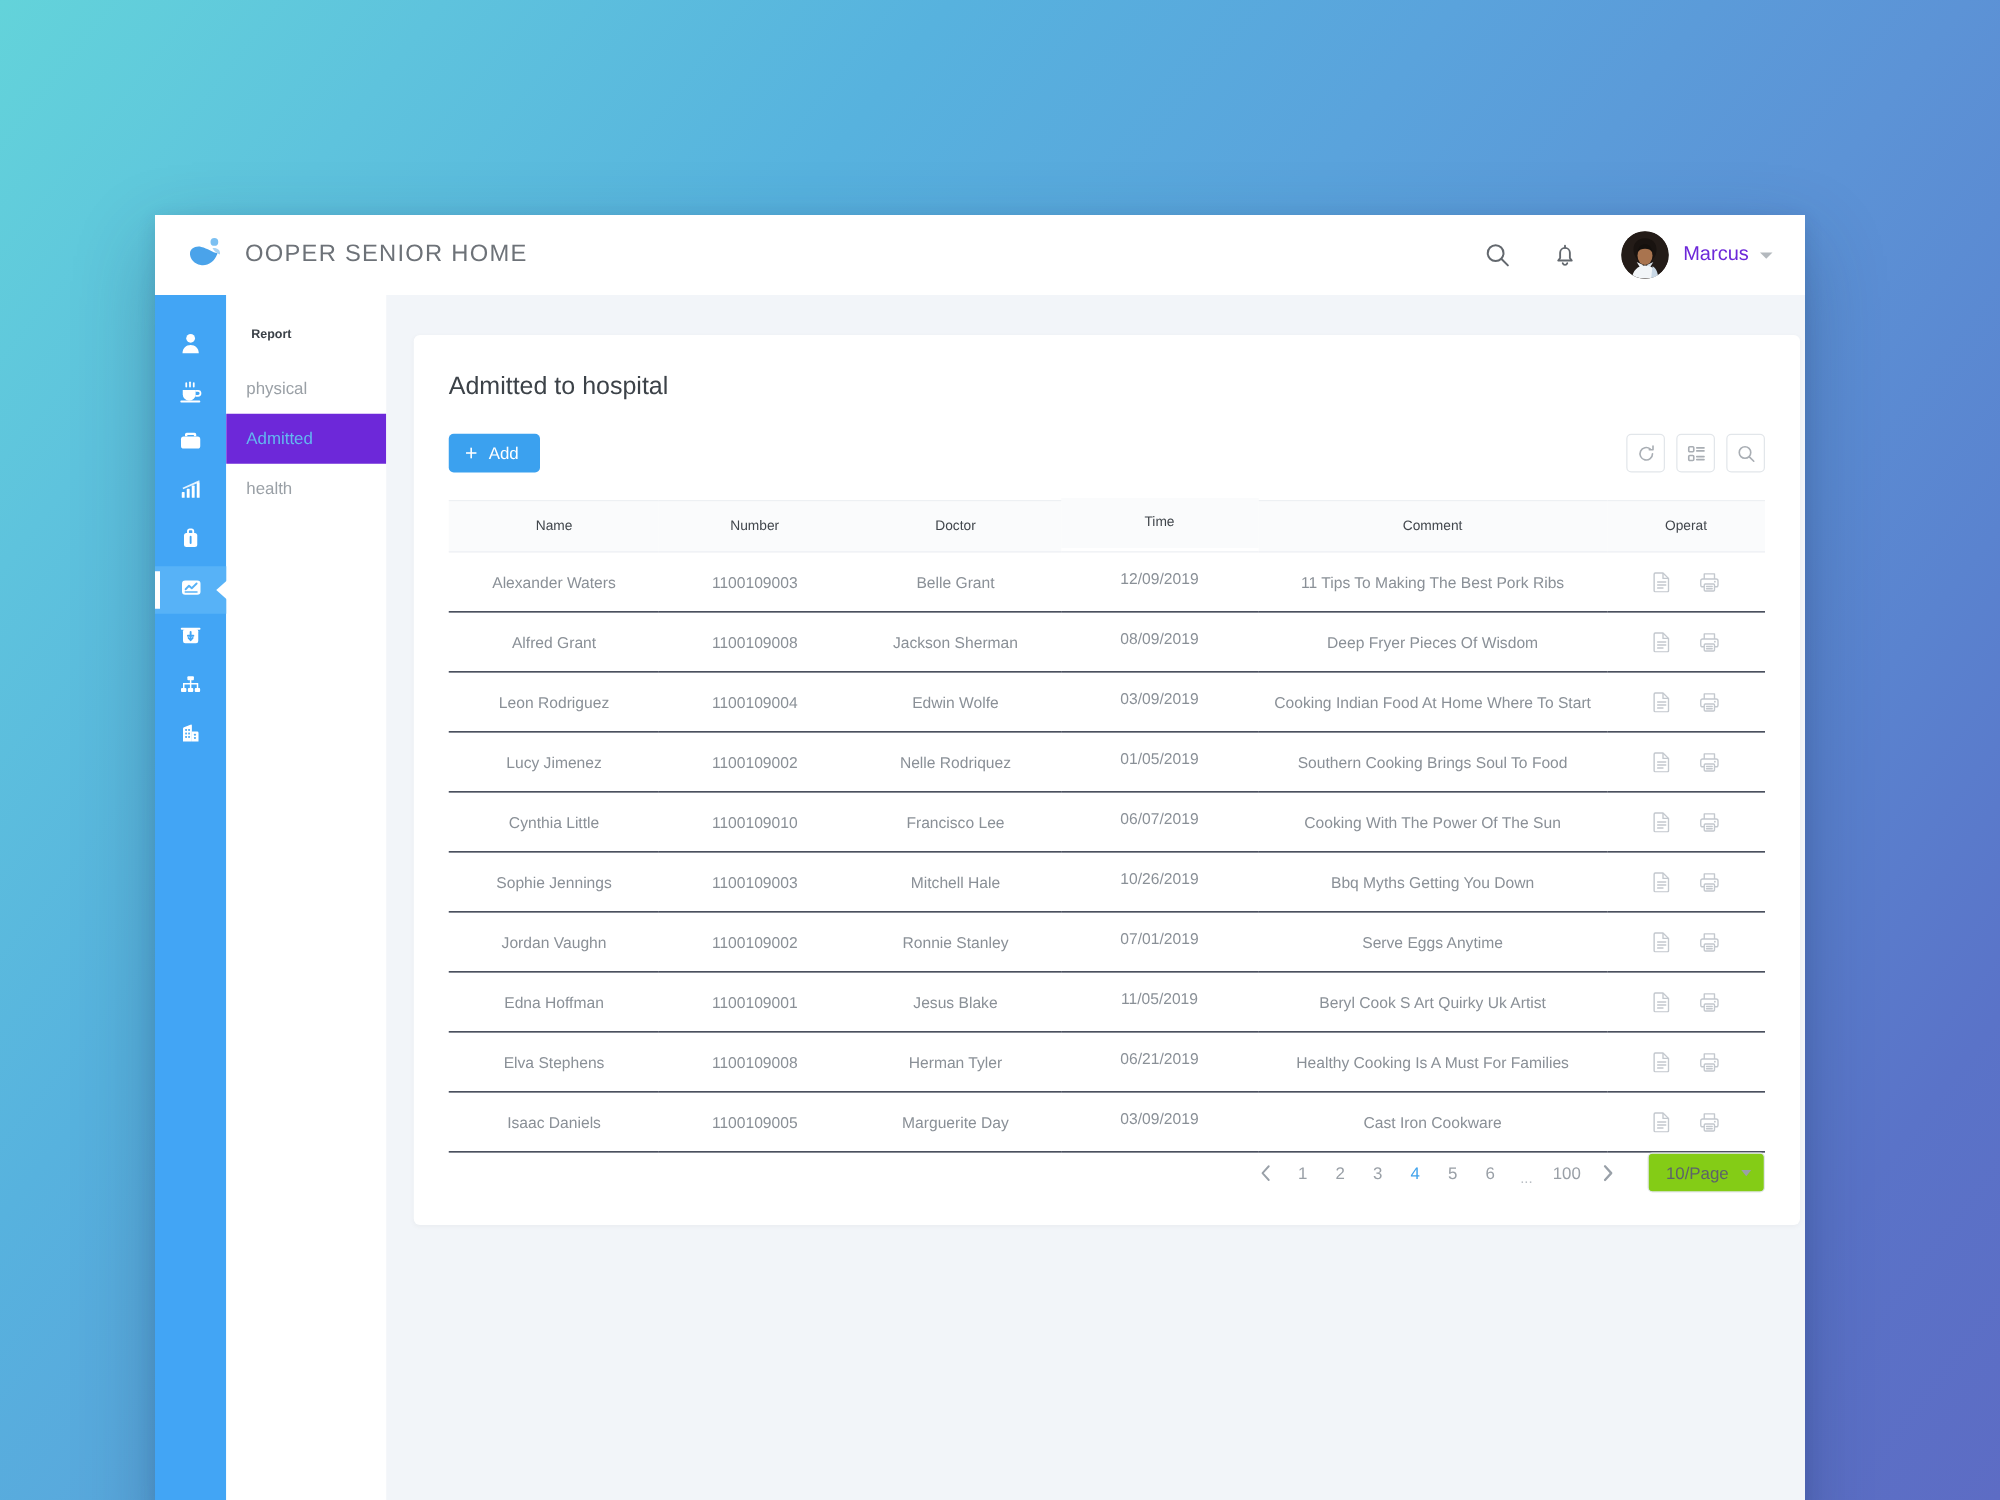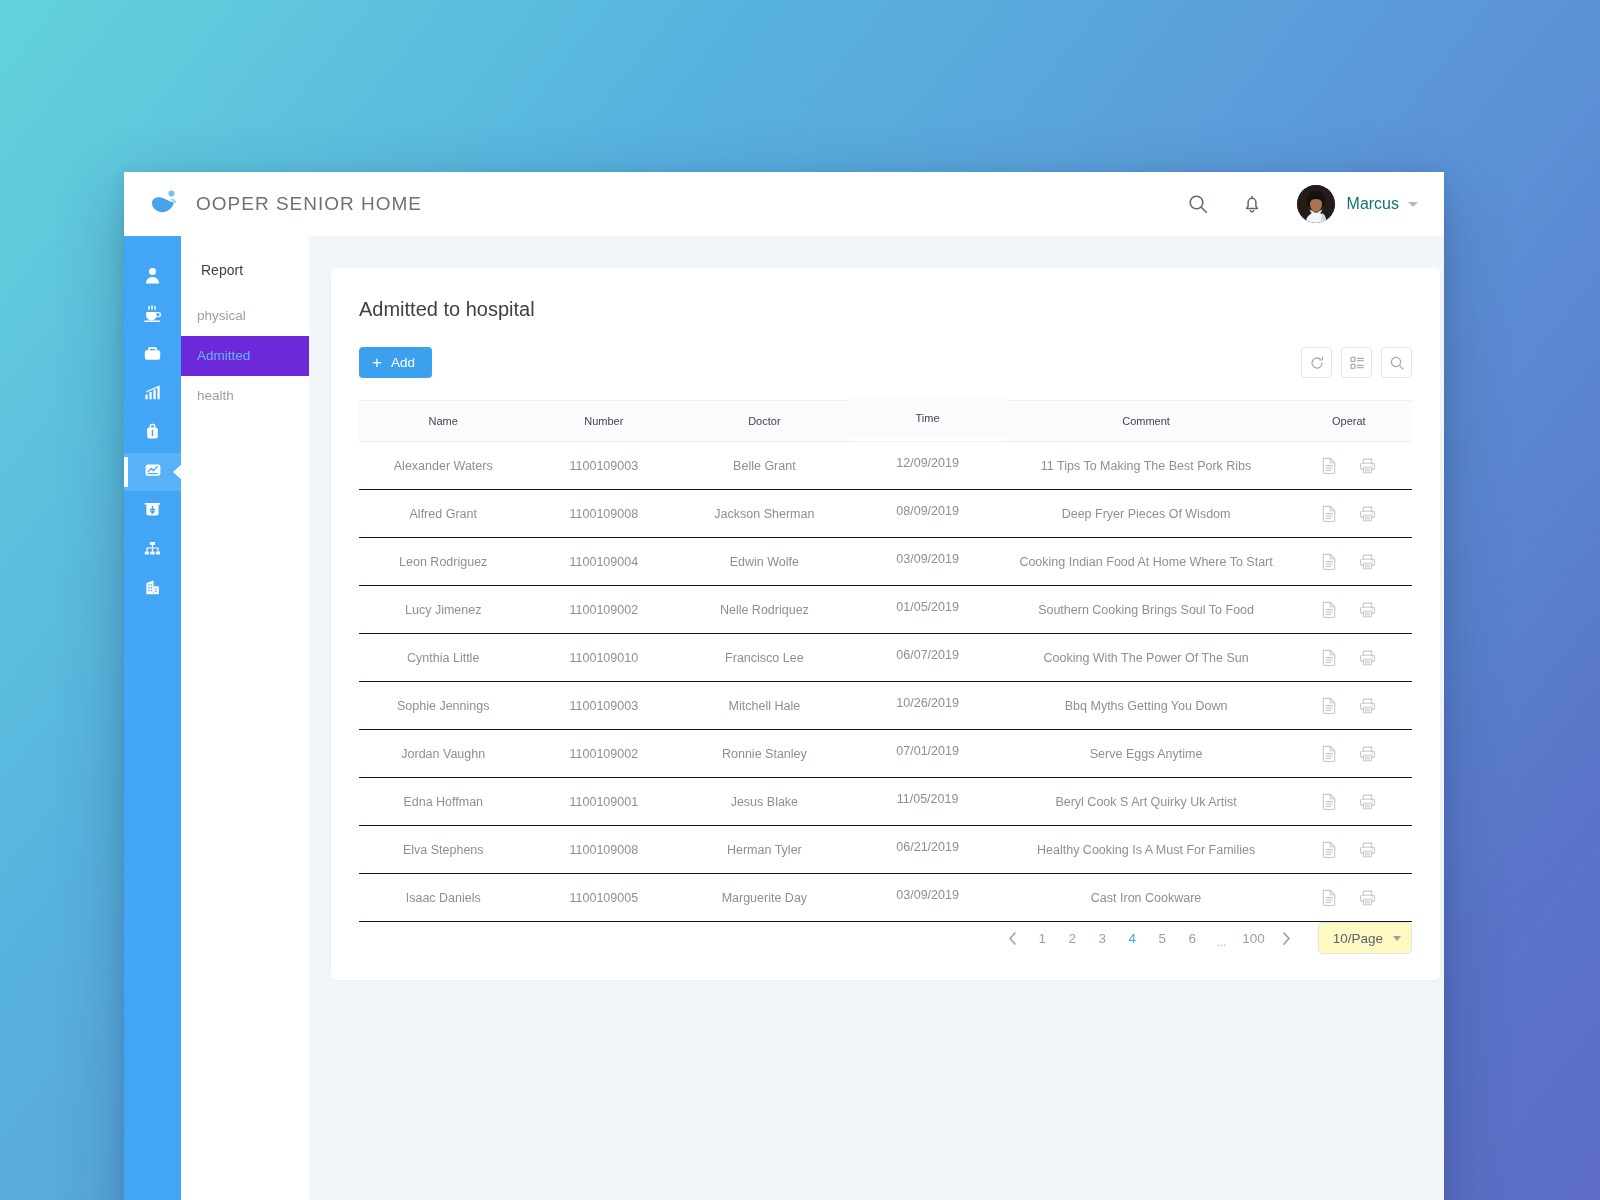--- a/index.html
+++ b/index.html
@@ -73,21 +73,21 @@
   .user-box { display: flex; align-items: center; cursor: pointer; margin-left: 6px; }
   .avatar {
     width: 38px; height: 38px; border-radius: 50%;
     overflow: hidden;
     background: #2c2420;
     margin-right: 12px;
     position: relative;
     flex-shrink: 0;
   }
   .user-name {
-    font-size: 16px; color: #0f766e; margin-right: 9px;
+    font-size: 16px; color: #6d28d9; margin-right: 9px;
   }
   .caret-dn {
     width: 0; height: 0;
     border-left: 5px solid transparent;
     border-right: 5px solid transparent;
     border-top: 5px solid #b4b9be;
   }
 
   
   .app-body { flex: 1; display: flex; min-height: 0; }
@@ -124,23 +124,23 @@
     border-right: 9px solid #ffffff;
   }
 
   
   .subnav {
     width: 128px; min-width: 128px;
     background: #ffffff;
     padding-top: 16px;
   }
   .subnav-title {
-    font-size: 14px; color: #3b4148;
+    font-size: 10px; color: #3b4148;
     padding: 10px 0 18px 20px;
-    font-weight: 400;
+    font-weight: 700;
   }
   .subnav-item {
     font-size: 13.5px;
     color: #9aa0a6;
     padding: 12px 0 12px 16px;
     cursor: pointer;
     line-height: 1.2;
   }
   .subnav-item.active {
     color: #63b8f0;
@@ -255,21 +255,21 @@
     align-self: flex-end; padding-bottom: 5px;
   }
   .pg-size {
     margin-left: 14px;
     border: 1px solid #e2e6ea;
     border-radius: 4px;
     height: 32px;
     padding: 0 10px 0 14px;
     display: flex; align-items: center; gap: 10px;
     font-size: 13.5px; color: #5d636a;
-    cursor: pointer; background: #fef9c3;
+    cursor: pointer; background: #84cc16;
   }
   .chev-sm {
     width: 0; height: 0;
     border-left: 4.5px solid transparent;
     border-right: 4.5px solid transparent;
     border-top: 5px solid #9aa0a7;
   }
 </style>
 </head>
 <body>

